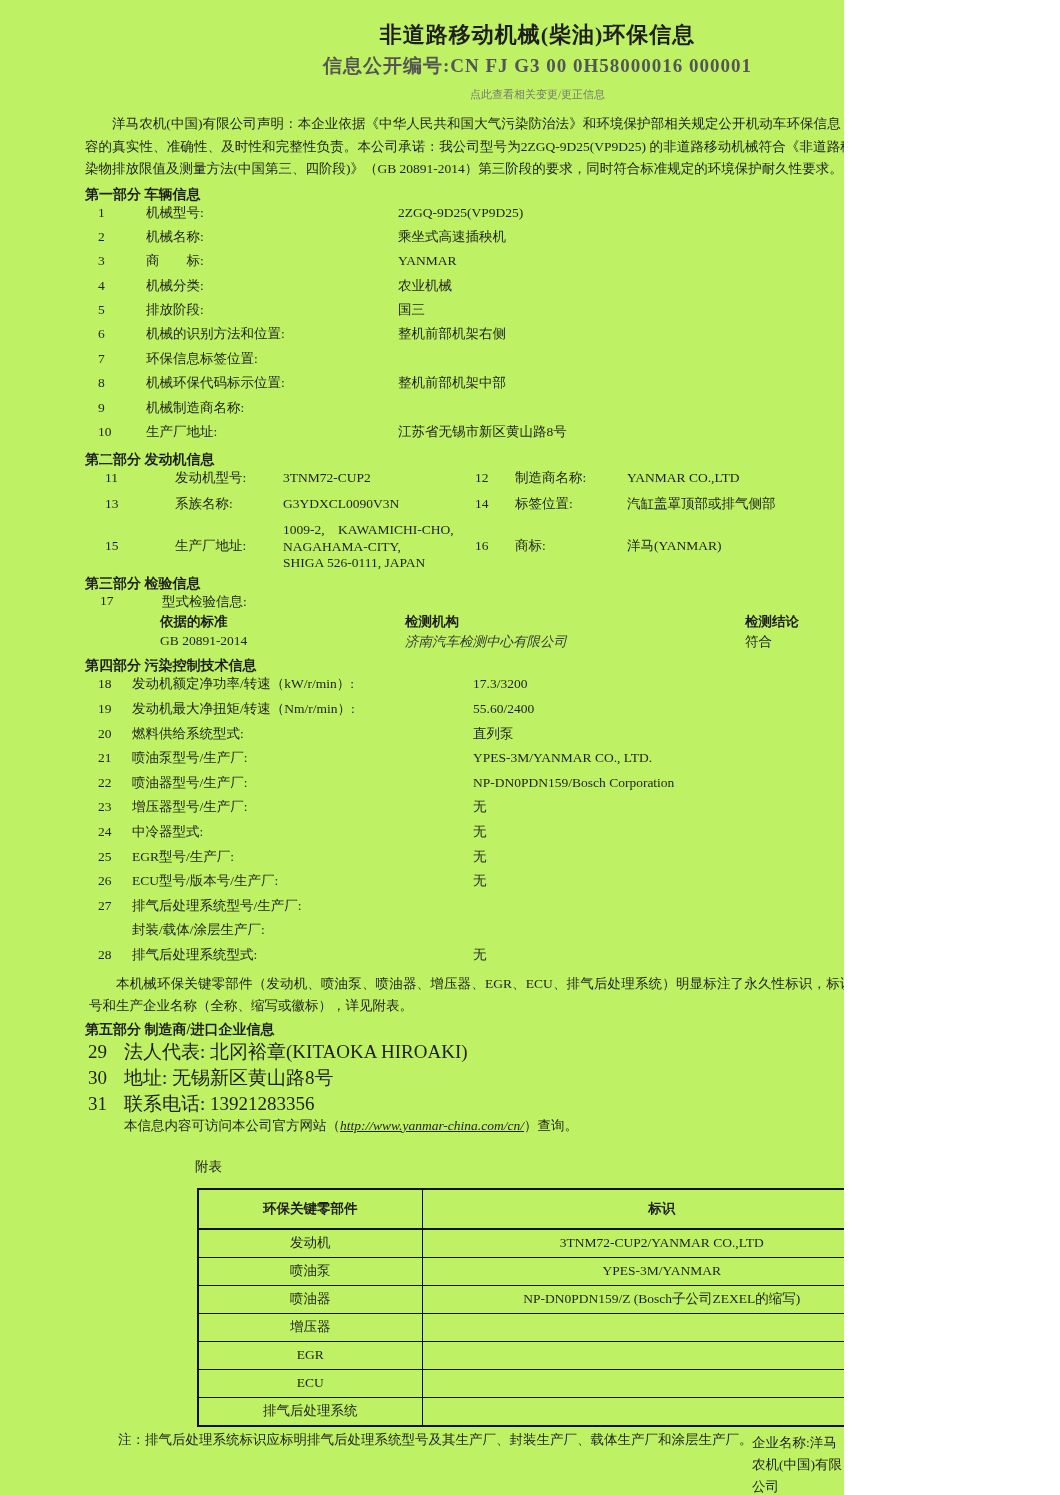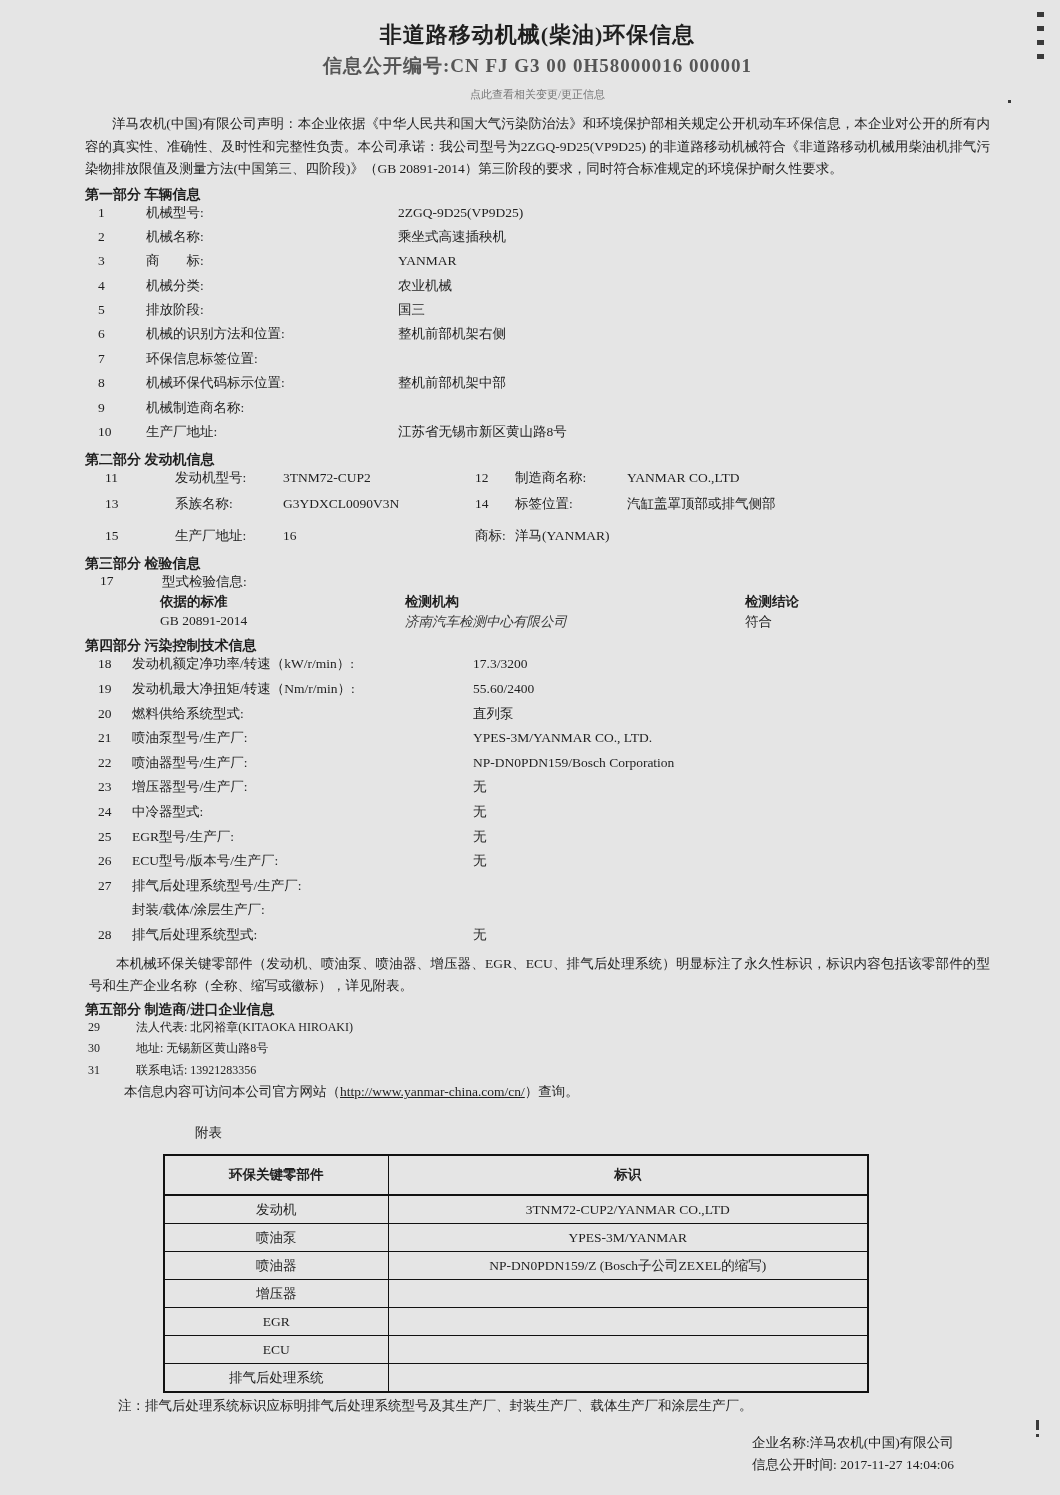--- a/index.html
+++ b/index.html
@@ -3,22 +3,22 @@
 <meta charset="utf-8">
 <style>
   html,body { margin:0; padding:0; }
   body {
     width:1060px; height:1495px;
     background:#ffffff;
     font-family:"Liberation Serif","DejaVu Serif",serif;
     color:#1f1f1f;
   }
   .page {
-    position:relative; width:1060px; height:1495px; overflow:hidden;
-    background:#e5e5e5;
+    position:relative; width:844px; height:1495px; overflow:hidden;
+    background:#bef264;
   }
   .content { position:absolute; left:85px; top:20px; width:905px; }
 
   .title { text-align:center; font-size:22px; font-weight:bold; line-height:30px; letter-spacing:1px; margin:0; }
   .subtitle { text-align:center; font-size:19px; font-weight:bold; color:#555; letter-spacing:1px; line-height:28px; margin-top:2px; }
   .small-link { text-align:center; font-size:11px; color:#777; margin-top:8px; line-height:13px; }
 
   .decl { font-size:13.5px; line-height:22.5px; text-indent:2em; margin:12px 0 4px 0; text-align:justify; }
 
   .sec { font-weight:bold; font-size:14px; line-height:19px; margin-top:3px; }
@@ -33,27 +33,27 @@
   .p2.multi { align-items:center; min-height:30px; }
   .pre { white-space:pre-line; }
 
   .p17 { display:grid; grid-template-columns:62px 1fr; padding-left:15px; font-size:13.5px; min-height:20px; }
   .chk-grid { display:grid; grid-template-columns:245px 340px 1fr; padding-left:75px; font-size:13.5px; min-height:20px; }
   .chk-grid .hd { font-weight:bold; }
   .italic { font-style:italic; color:#3a3a3a; }
 
   .keypara { font-size:13.5px; line-height:22px; text-indent:2em; margin:2px 0 2px 4px; text-align:justify; }
 
-  .p5 { display:grid; grid-template-columns:36px 1fr; padding-left:3px; font-size:12px; min-height:21.5px; align-items:baseline;gap:12px; }
+  .p5 { display:grid; grid-template-columns:36px 1fr; padding-left:3px; font-size:19px; min-height:21.5px; align-items:baseline; }
   .weburl-line { font-size:13.5px; padding-left:39px; min-height:23px; }
-  .weburl-line a { color:#1f1f1f; }
+  .weburl-line a { font-style:italic; color:#1f1f1f; }
 
   .appendix-label { font-size:13.5px; margin-top:18px; margin-left:110px; }
 
-  table.app { border-collapse:collapse; margin-top:12px; margin-left:78px; width:706px; table-layout:fixed; }
+  table.app { border-collapse:collapse; margin-top:12px; margin-left:112px; width:706px; table-layout:fixed; }
   table.app th, table.app td { border:1.6px solid #111; font-size:13.5px; padding:0 6px; text-align:center; overflow:hidden; }
   table.app th { height:38px; font-weight:bold; border-bottom-width:2.4px; }
   table.app td { height:27px; }
   table.app col.c1 { width:224px; }
   table.app { border:2.4px solid #111; }
 
   .note { font-size:13.5px; margin-top:3px; margin-left:33px; line-height:19px; }
 
   .footer { position:absolute; left:752px; top:1432px; font-size:13.5px; line-height:22px; }
 
@@ -143,20 +143,23 @@
       <span class="num">13</span>
         <span>系族名称:</span>
         <span>G3YDXCL0090V3N</span>
       <span class="num">14</span>
         <span>标签位置:</span>
         <span>汽缸盖罩顶部或排气侧部</span>
     </div>
     <div class="row p2 multi">
       <span class="num">15</span>
         <span>生产厂地址:</span>
+        <span class="pre">1009-2,　KAWAMICHI-CHO,
+NAGAHAMA-CITY,
+SHIGA 526-0111, JAPAN</span>
       <span class="num">16</span>
         <span>商标:</span>
         <span>洋马(YANMAR)</span>
     </div>
 
     <div class="sec">第三部分 检验信息</div>
     <div class="p17">
       <span class="num">17</span>
         <span>型式检验信息:</span>
     </div>

